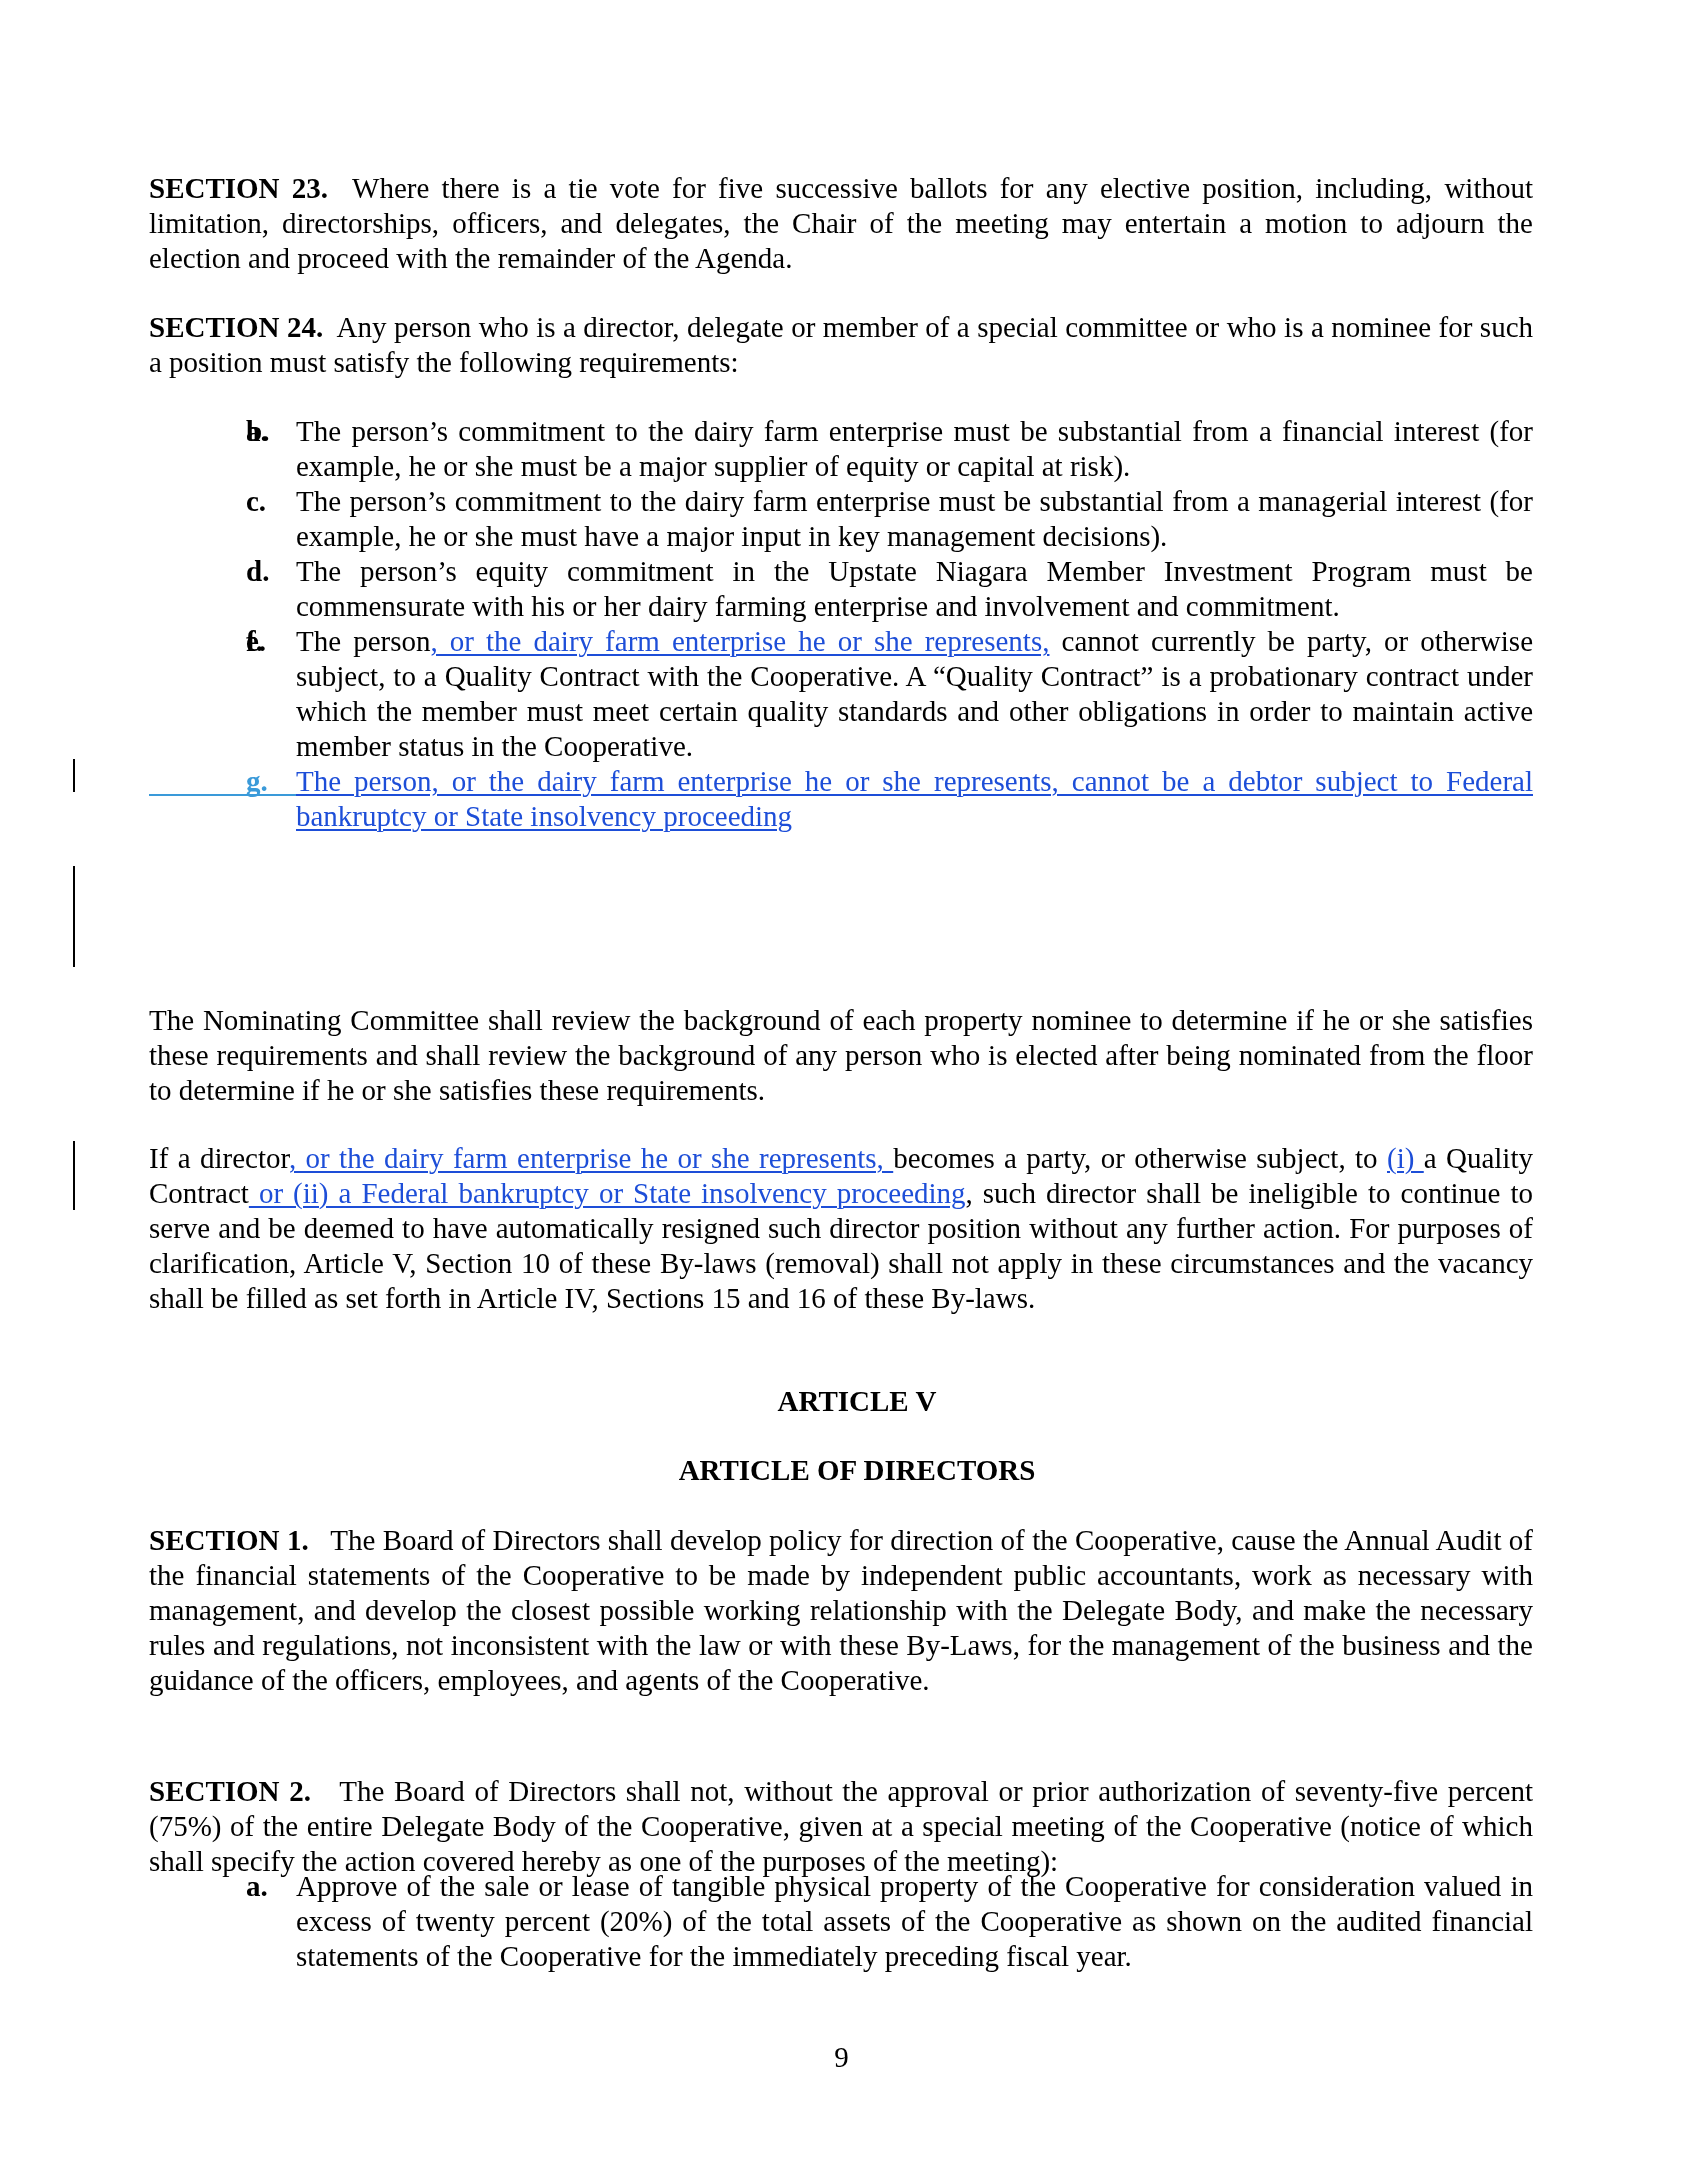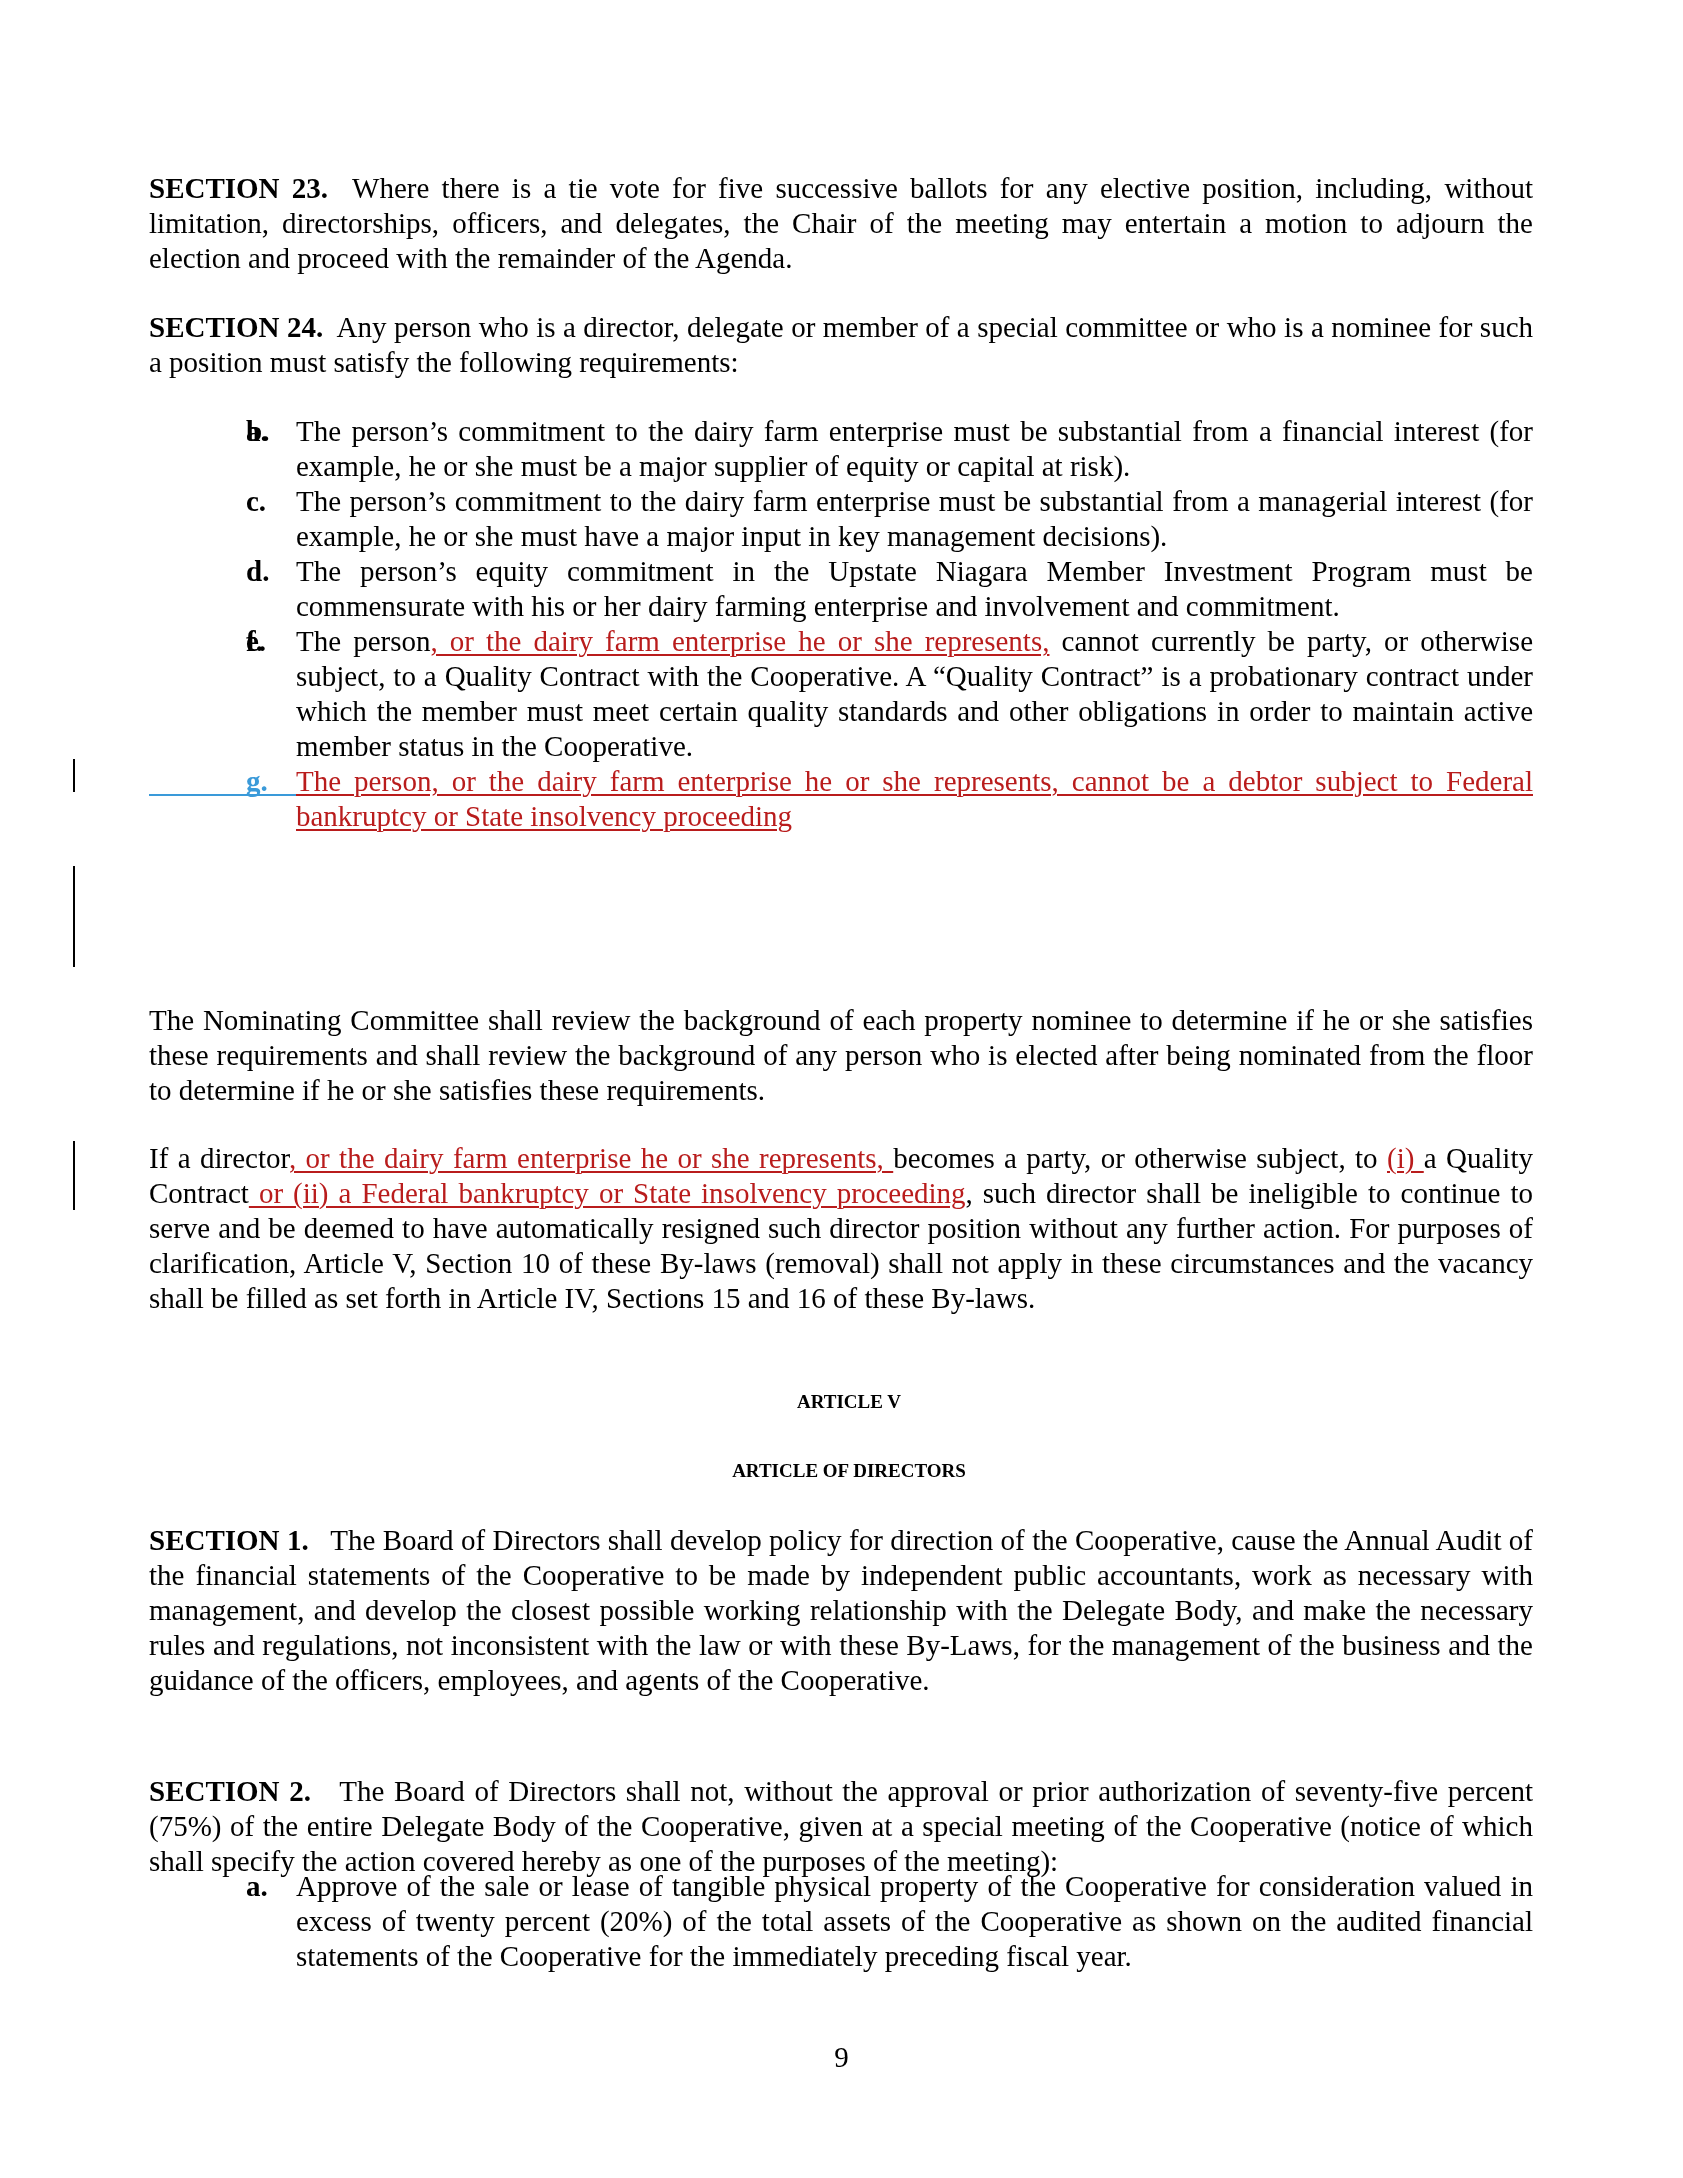--- a/index.html
+++ b/index.html
@@ -3,28 +3,28 @@
 <meta charset="utf-8">
 <style>
   html, body { margin:0; padding:0; background:#ffffff; }
   body { width:1683px; height:2178px; position:relative; overflow:hidden;
          font-family:"Liberation Serif", "DejaVu Serif", serif; color:#000; }
   .page { position:absolute; left:0; top:0; width:1531px; height:2178px; background:#fff; }
   .block { position:absolute; left:149px; width:1384px; font-size:29px; line-height:35px;
            text-align:justify; }
   p { margin:0; }
   b.sec { font-weight:bold; }
-  .ins { color:#b91c1c; text-decoration:underline; text-decoration-thickness:2px; text-underline-offset:3px; }
+  .ins { color:#1d4ed8; text-decoration:underline; text-decoration-thickness:2px; text-underline-offset:3px; }
   .del { color:#c0392b; text-decoration:line-through; }
   .list { position:absolute; left:149px; width:1384px; font-size:29px; line-height:35px; }
   .li { position:relative; padding-left:147px; text-align:justify; }
   .li .mk { position:absolute; left:97px; top:0; font-weight:bold; }
   .li.insert .mk { color:#3a9ad9; }
   .li.insert .underline-lead { position:absolute; left:0; width:147px; top:30px; height:2px; background:#3a9ad9; }
-  .center { position:absolute; left:157px; width:1384px; text-align:center; font-weight:bold; font-size:19px; line-height:35px; }
+  .center { position:absolute; left:165px; width:1384px; text-align:center; font-weight:bold; font-size:29px; line-height:35px; }
   .changebar { position:absolute; left:73px; width:2px; background:#000; }
   .pagenum { position:absolute; left:0; width:1683px; text-align:center; top:2040px; font-size:29px; line-height:35px; }
 </style>
 </head>
 <body>
 
 <div class="page">
 
   <div class="changebar" style="top:759px;height:33px;"></div>
   <div class="changebar" style="top:866px;height:101px;"></div>

